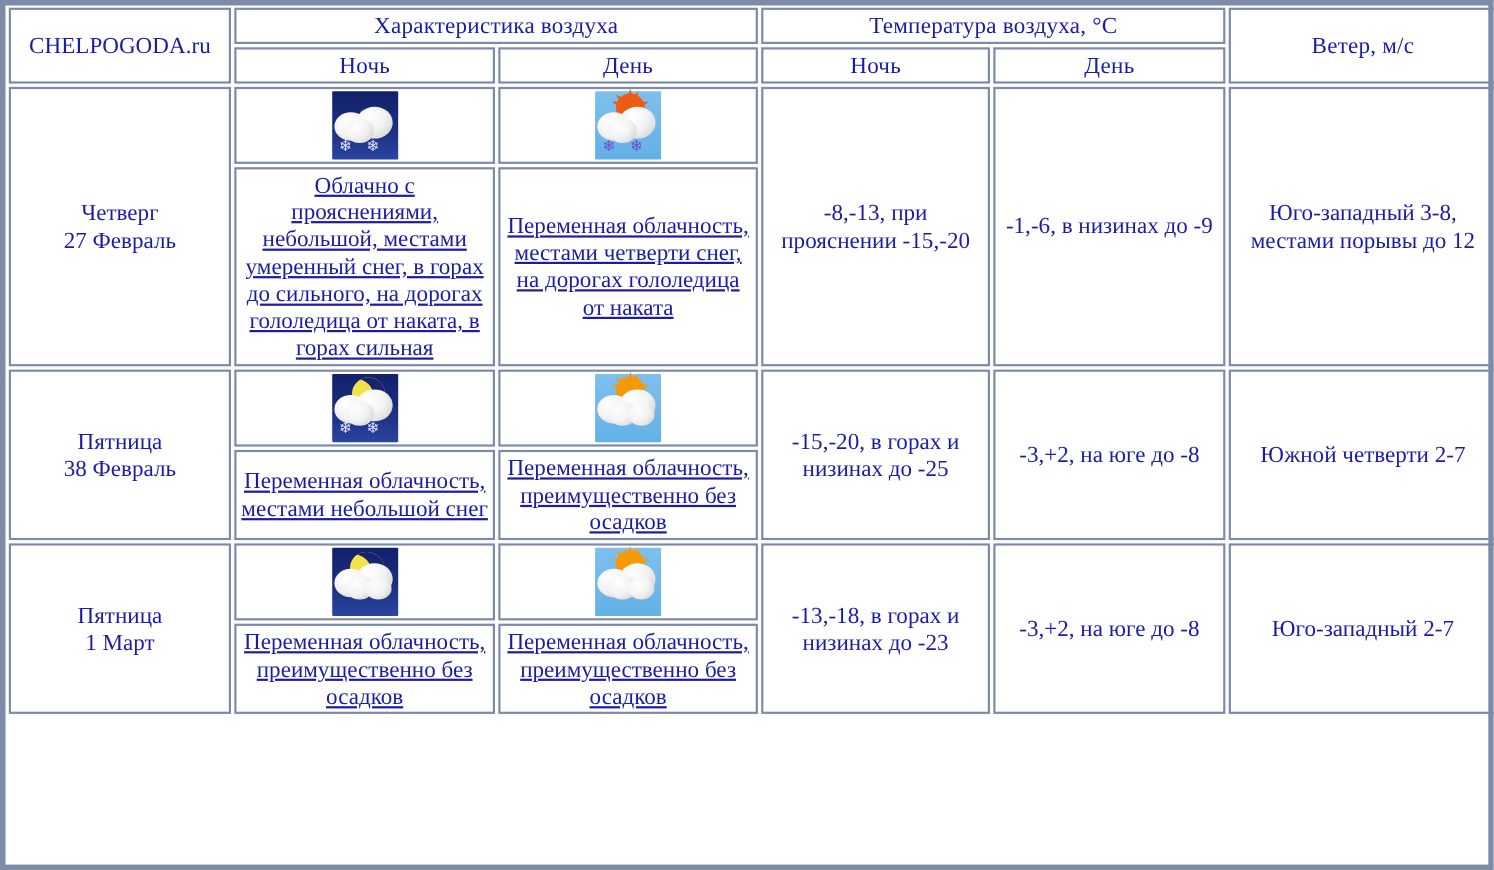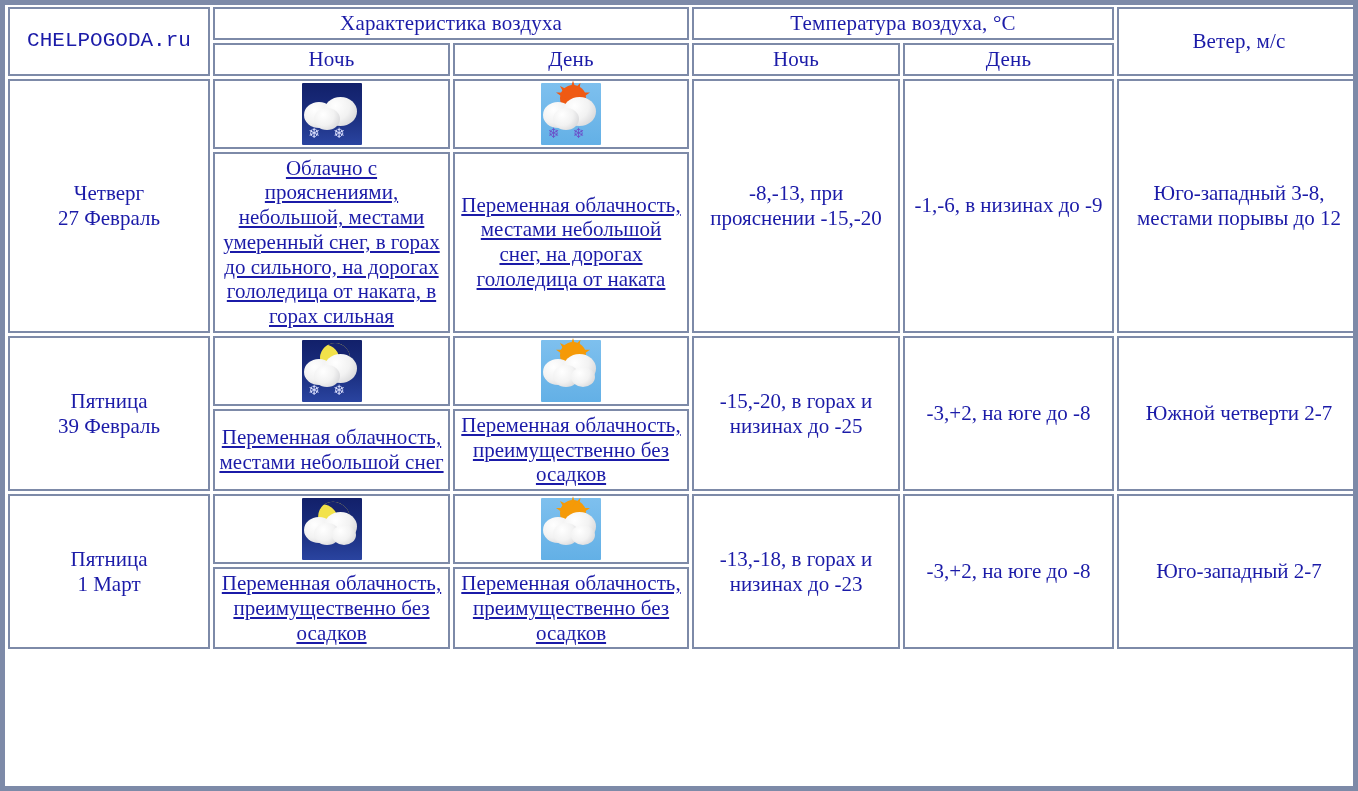--- a/index.html
+++ b/index.html
@@ -53,21 +53,21 @@
   }
   th.hdr {
     font-weight: bold;
     font-size: 22px;
     letter-spacing: 0.2px;
   }
   .brand {
     font-weight: bold;
     font-size: 23px;
     font-style: normal;
-    font-family: Liberation Mono, monospace;
+    font-family: Liberation Serif, serif;
   }
   .daycell {
     font-weight: bold;
     font-size: 22px;
     line-height: 1.25;
   }
   .desc {
     font-size: 21px;
     line-height: 1.17;
     padding: 6px 4px;
@@ -213,27 +213,27 @@
             <span class="flake f1 purple">❄</span>
             <span class="flake f2 purple">❄</span>
           </span>
         </td>
         <td class="temp" rowspan="2">-8,-13, при прояснении -15,-20</td>
         <td class="temp" rowspan="2">-1,-6, в низинах до -9</td>
         <td class="wind" rowspan="2">Юго-западный 3-8, местами порывы до 12</td>
       </tr>
       <tr>
         <td class="desc">Облачно с прояснениями, небольшой, местами умеренный снег, в горах до сильного, на дорогах гололедица от наката, в горах сильная</td>
-        <td class="desc">Переменная облачность, местами небольшой снег, на дорогах гололедица от наката</td>
+        <td class="desc">Переменная облачность, местами четверти снег, на дорогах гололедица от наката</td>
       </tr>
 
       <tr>
         <td class="daycell" rowspan="2">
           <div>Пятница</div>
-          <div>39 Февраль</div>
+          <div>38 Февраль</div>
         </td>
         <td class="iconcell">
           <span class="wicon">
             <span class="bg night"></span>
             <span class="moon"></span>
             <span class="cloud c1"></span>
             <span class="cloud c2"></span>
             <span class="cloud c3"></span>
             <span class="flake f1">❄</span>
             <span class="flake f2">❄</span>

